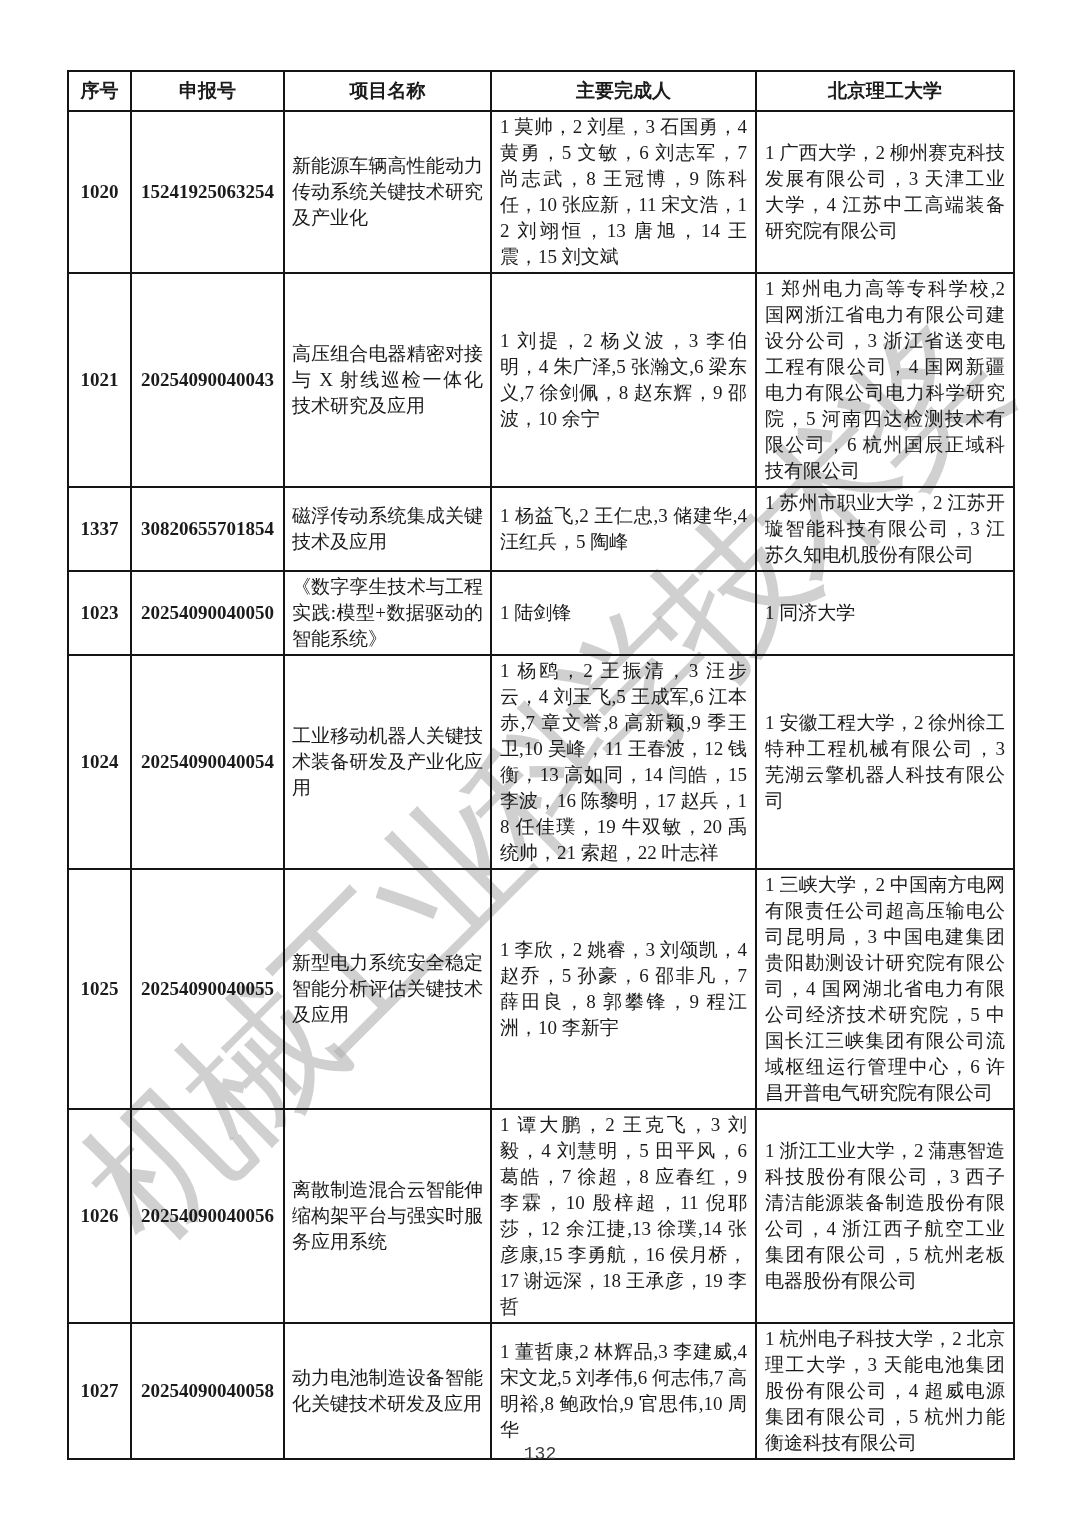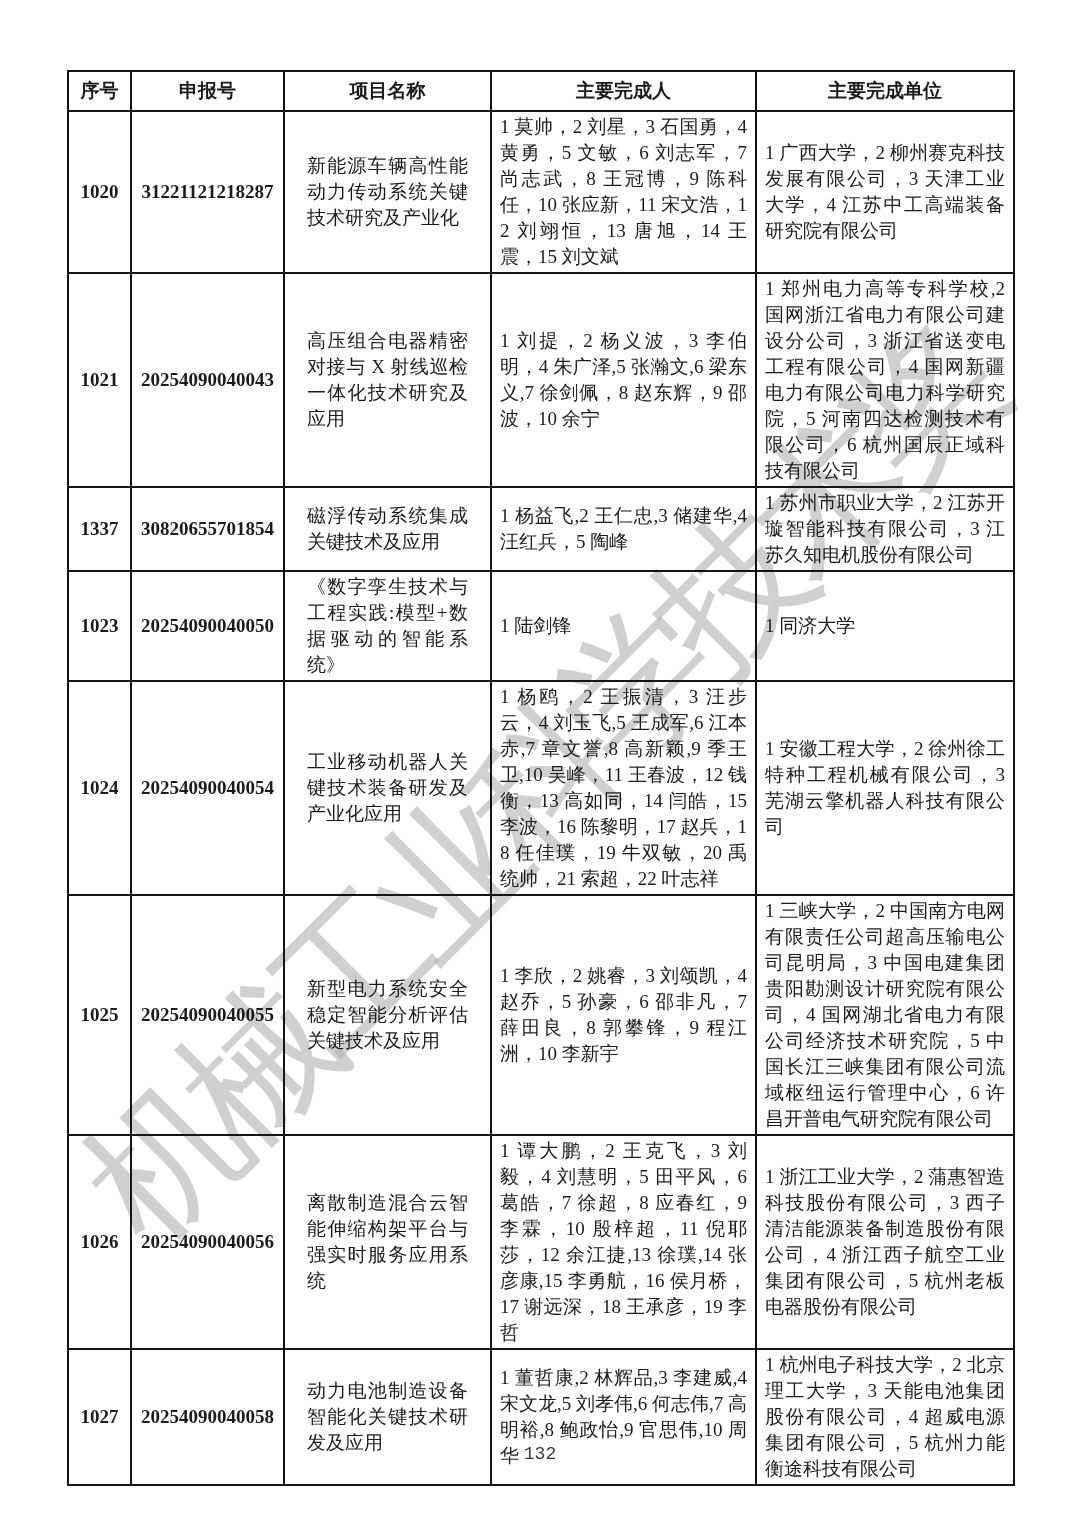--- a/index.html
+++ b/index.html
@@ -54,21 +54,21 @@
     height: 36px;
     padding: 1px 2px;
   }
   td.c-seq, td.c-app {
     text-align: center;
     padding: 2px 2px;
     font-weight: bold;
   }
   td.c-proj {
     text-align: justify;
-    padding: 2px 22px;
+    padding: 2px 7px;
   }
   td.c-pers, td.c-unit {
     text-align: justify;
     padding: 2px 8px;
   }
   .page-number {
     position: absolute;
     left: 0;
     top: 1444px;
     width: 100%;
@@ -91,27 +91,27 @@
     <col style="width:207px">
     <col style="width:265px">
     <col style="width:258px">
   </colgroup>
   <thead>
     <tr>
       <th>序号</th>
       <th>申报号</th>
       <th>项目名称</th>
       <th>主要完成人</th>
-      <th>主要完成单位</th>
+      <th>北京理工大学</th>
     </tr>
   </thead>
   <tbody>
       <tr>
     <td class="c-seq">1020</td>
-    <td class="c-app">31221121218287</td>
+    <td class="c-app">15241925063254</td>
     <td class="c-proj">新能源车辆高性能动力传动系统关键技术研究及产业化</td>
     <td class="c-pers">1 莫帅，2 刘星，3 石国勇，4 黄勇，5 文敏，6 刘志军，7 尚志武，8 王冠博，9 陈科任，10 张应新，11 宋文浩，12 刘翊恒，13 唐旭，14 王震，15 刘文斌</td>
     <td class="c-unit">1 广西大学，2 柳州赛克科技发展有限公司，3 天津工业大学，4 江苏中工高端装备研究院有限公司</td>
   </tr>
       <tr>
     <td class="c-seq">1021</td>
     <td class="c-app">20254090040043</td>
     <td class="c-proj">高压组合电器精密对接与 X 射线巡检一体化技术研究及应用</td>
     <td class="c-pers">1 刘提，2 杨义波，3 李伯明，4 朱广泽,5 张瀚文,6 梁东义,7 徐剑佩，8 赵东辉，9 邵波，10 余宁</td>
     <td class="c-unit">1 郑州电力高等专科学校,2 国网浙江省电力有限公司建设分公司，3 浙江省送变电工程有限公司，4 国网新疆电力有限公司电力科学研究院，5 河南四达检测技术有限公司，6 杭州国辰正域科技有限公司</td>

